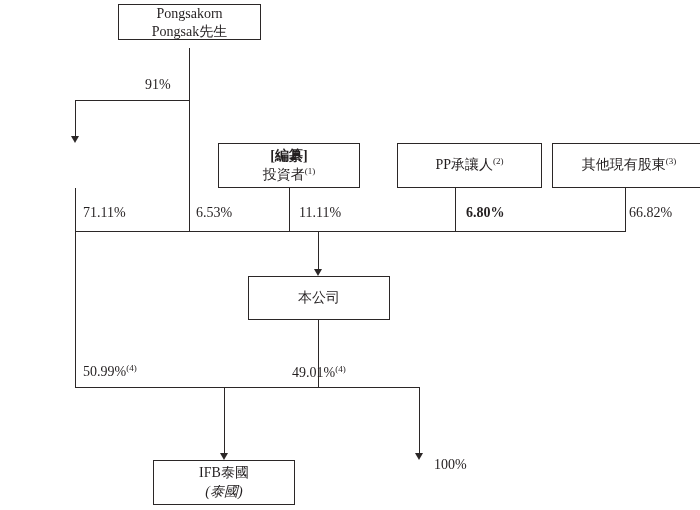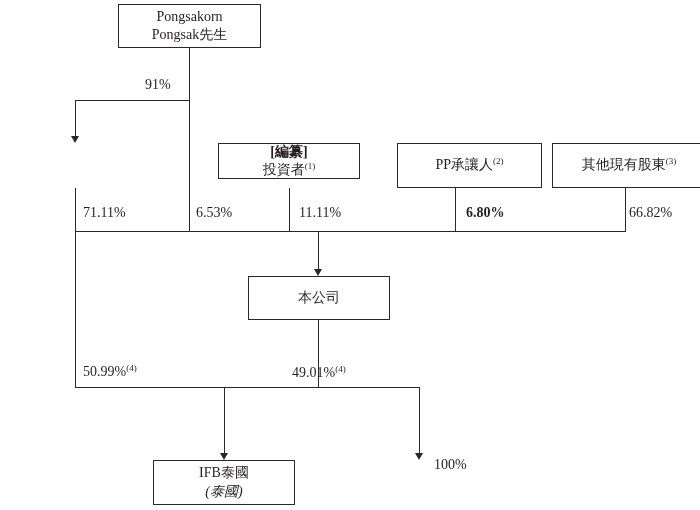--- a/index.html
+++ b/index.html
@@ -93,27 +93,27 @@
   <div class="plabel" style="left:145px; top:77px;"><span>91%</span></div>
   <div class="plabel" style="left:83px; top:205px;"><span>71.11%</span></div>
   <div class="plabel" style="left:196px; top:205px;"><span>6.53%</span></div>
   <div class="plabel" style="left:299px; top:205px;"><span>11.11%</span></div>
   <div class="plabel" style="left:466px; top:205px;font-weight:bold;"><span>6.80%</span></div>
   <div class="plabel" style="left:629px; top:205px;"><span>66.82%</span></div>
   <div class="plabel" style="left:83px; top:364px;"><span>50.99%</span><sup class="fn">(4)</sup></div>
   <div class="plabel" style="left:248px; top:365px;margin-left:44px;"><span>49.01%</span><sup class="fn">(4)</sup></div>
   <div class="plabel" style="left:434px; top:429px;margin-top:28px;"><span>100%</span></div>
 
-  <div class="node" style="left:118px; top:4px; width:143px; height:44px;">
+  <div class="node" style="left:118px; top:4px; width:143px; height:36px;justify-content:space-between;">
     <div>Pongsakorn</div>
     <div>Pongsak先生</div>
   </div>
 
 
-  <div class="node" style="left:218px; top:143px; width:142px; height:36px;">
+  <div class="node" style="left:218px; top:143px; width:142px; height:45px;">
     <div class="bold">[編纂]</div>
     <div><span>投資者</span><sup class="fn">(1)</sup></div>
   </div>
 
   <div class="node" style="left:397px; top:143px; width:145px; height:45px;">
     <div><span>PP承讓人</span><sup class="fn">(2)</sup></div>
   </div>
 
   <div class="node" style="left:552px; top:143px; width:154px; height:45px;">
     <div><span>其他現有股東</span><sup class="fn">(3)</sup></div>

